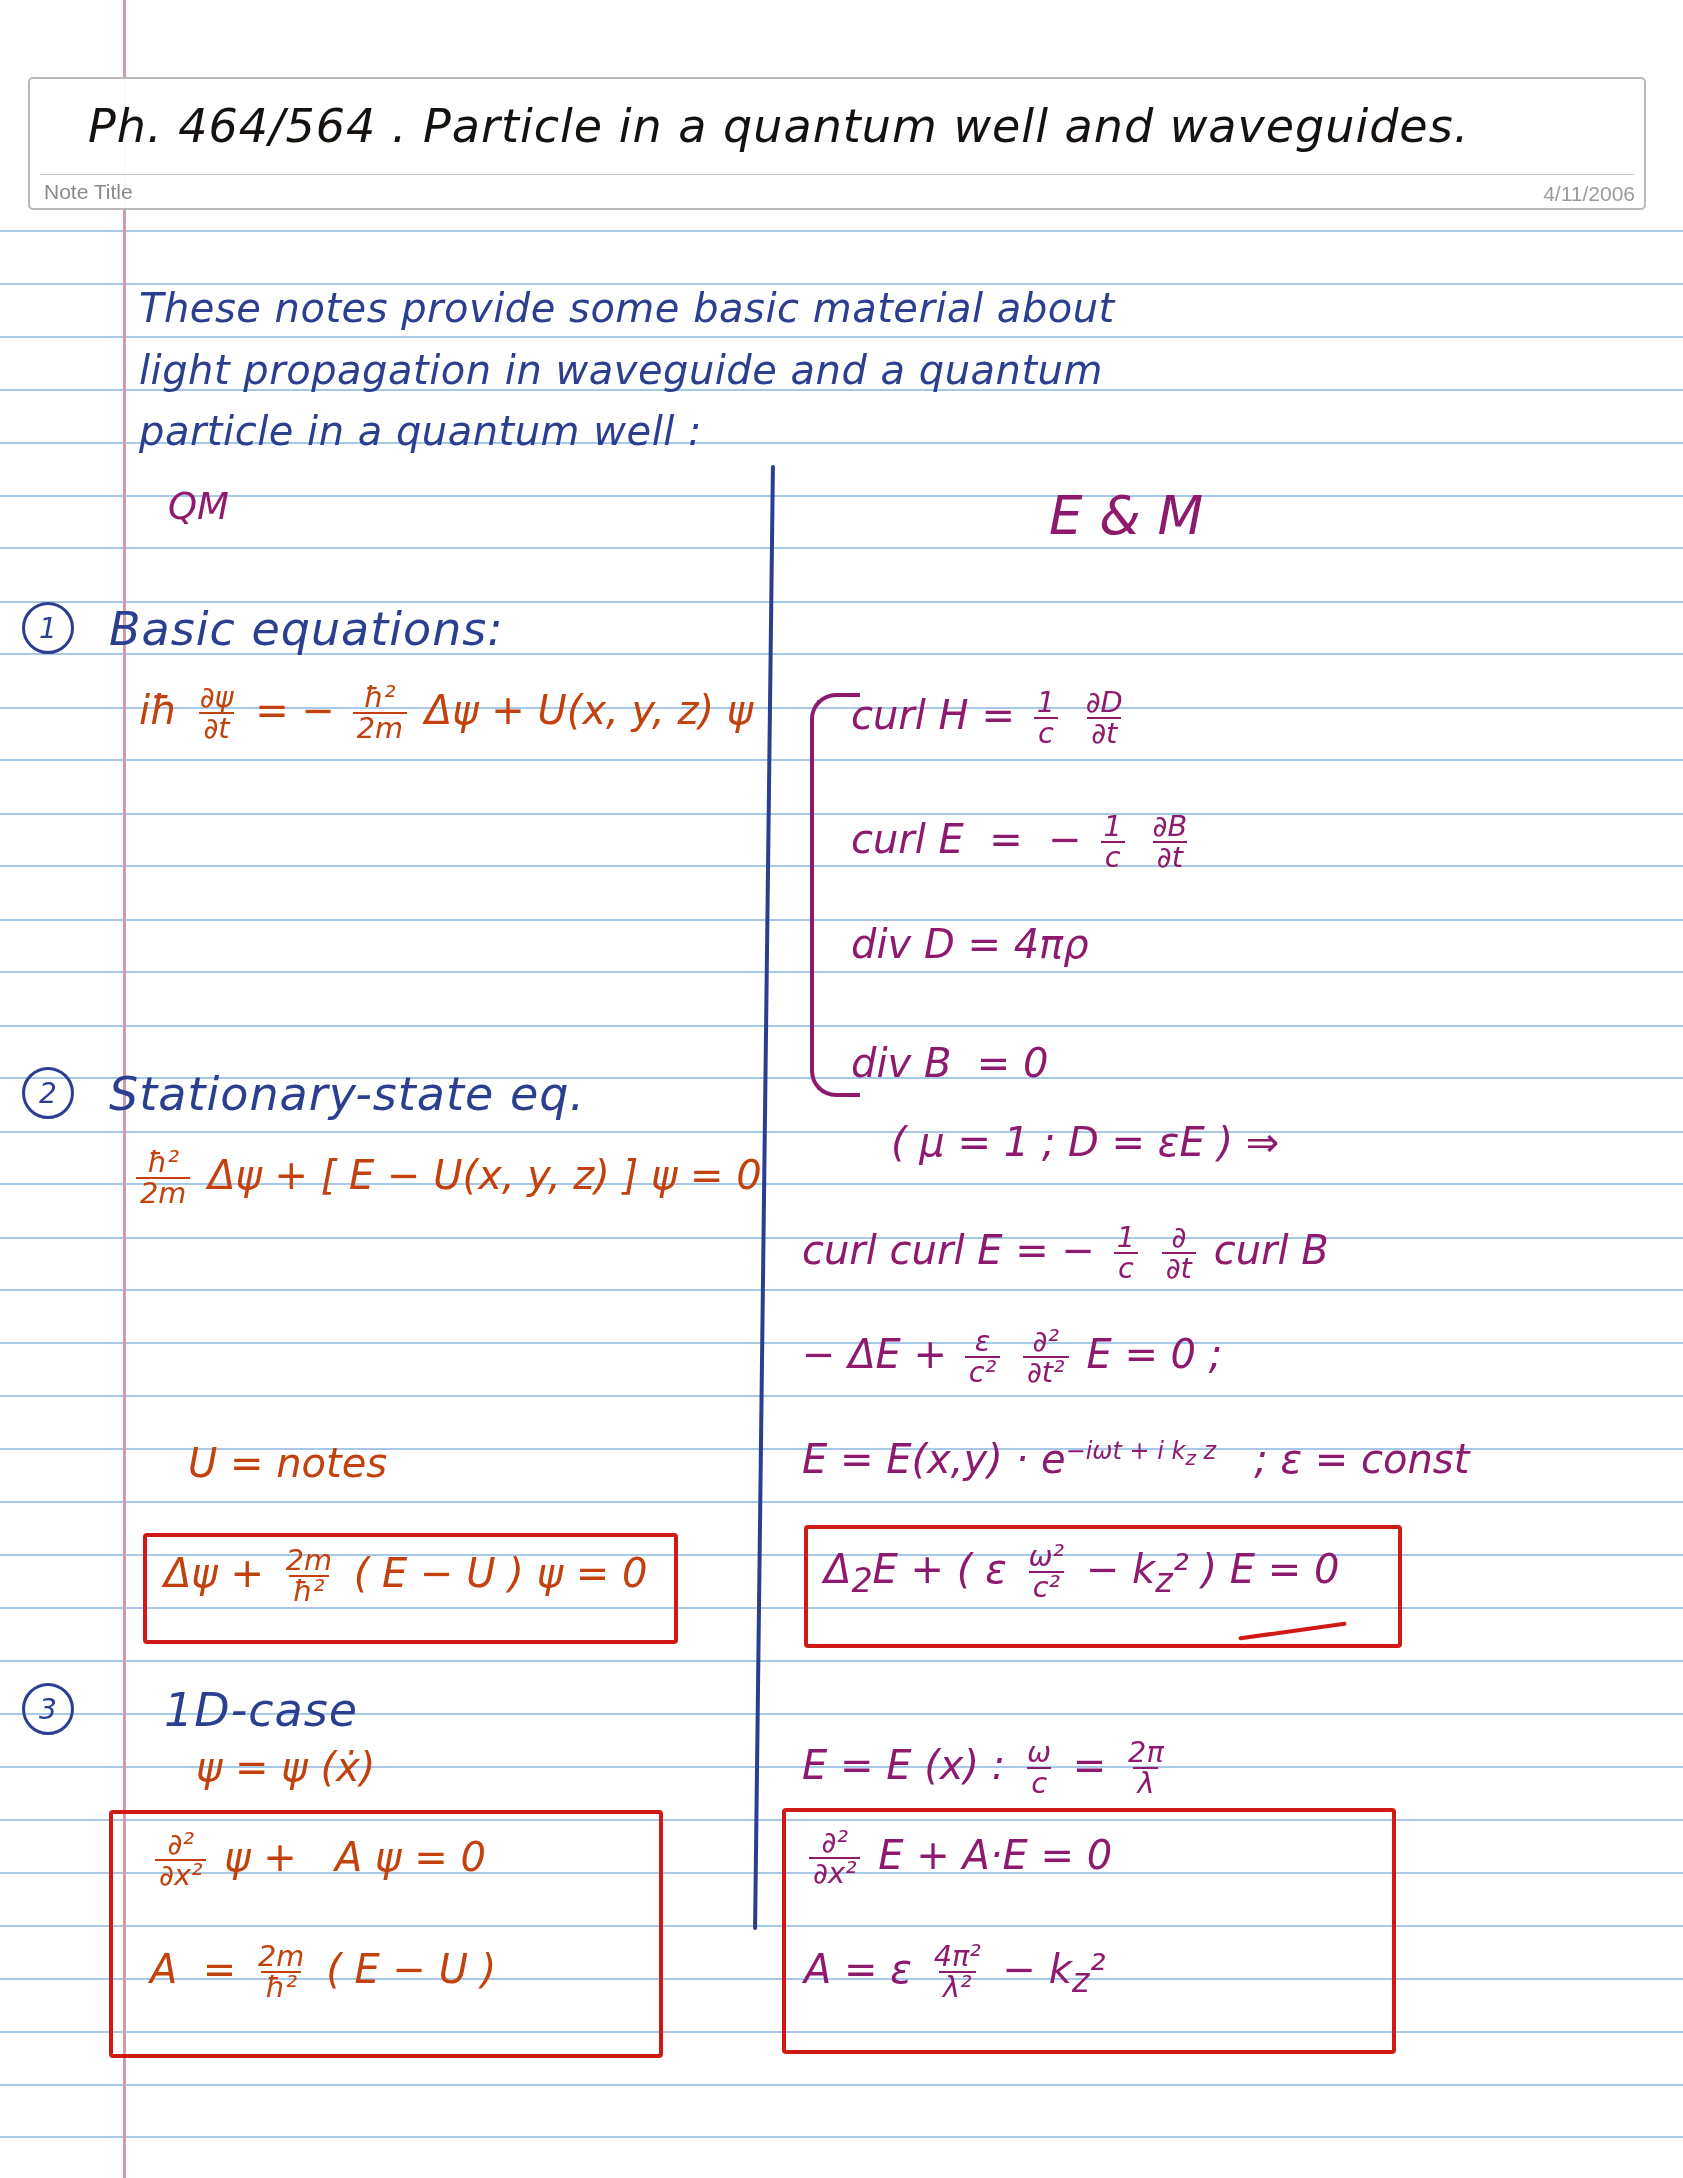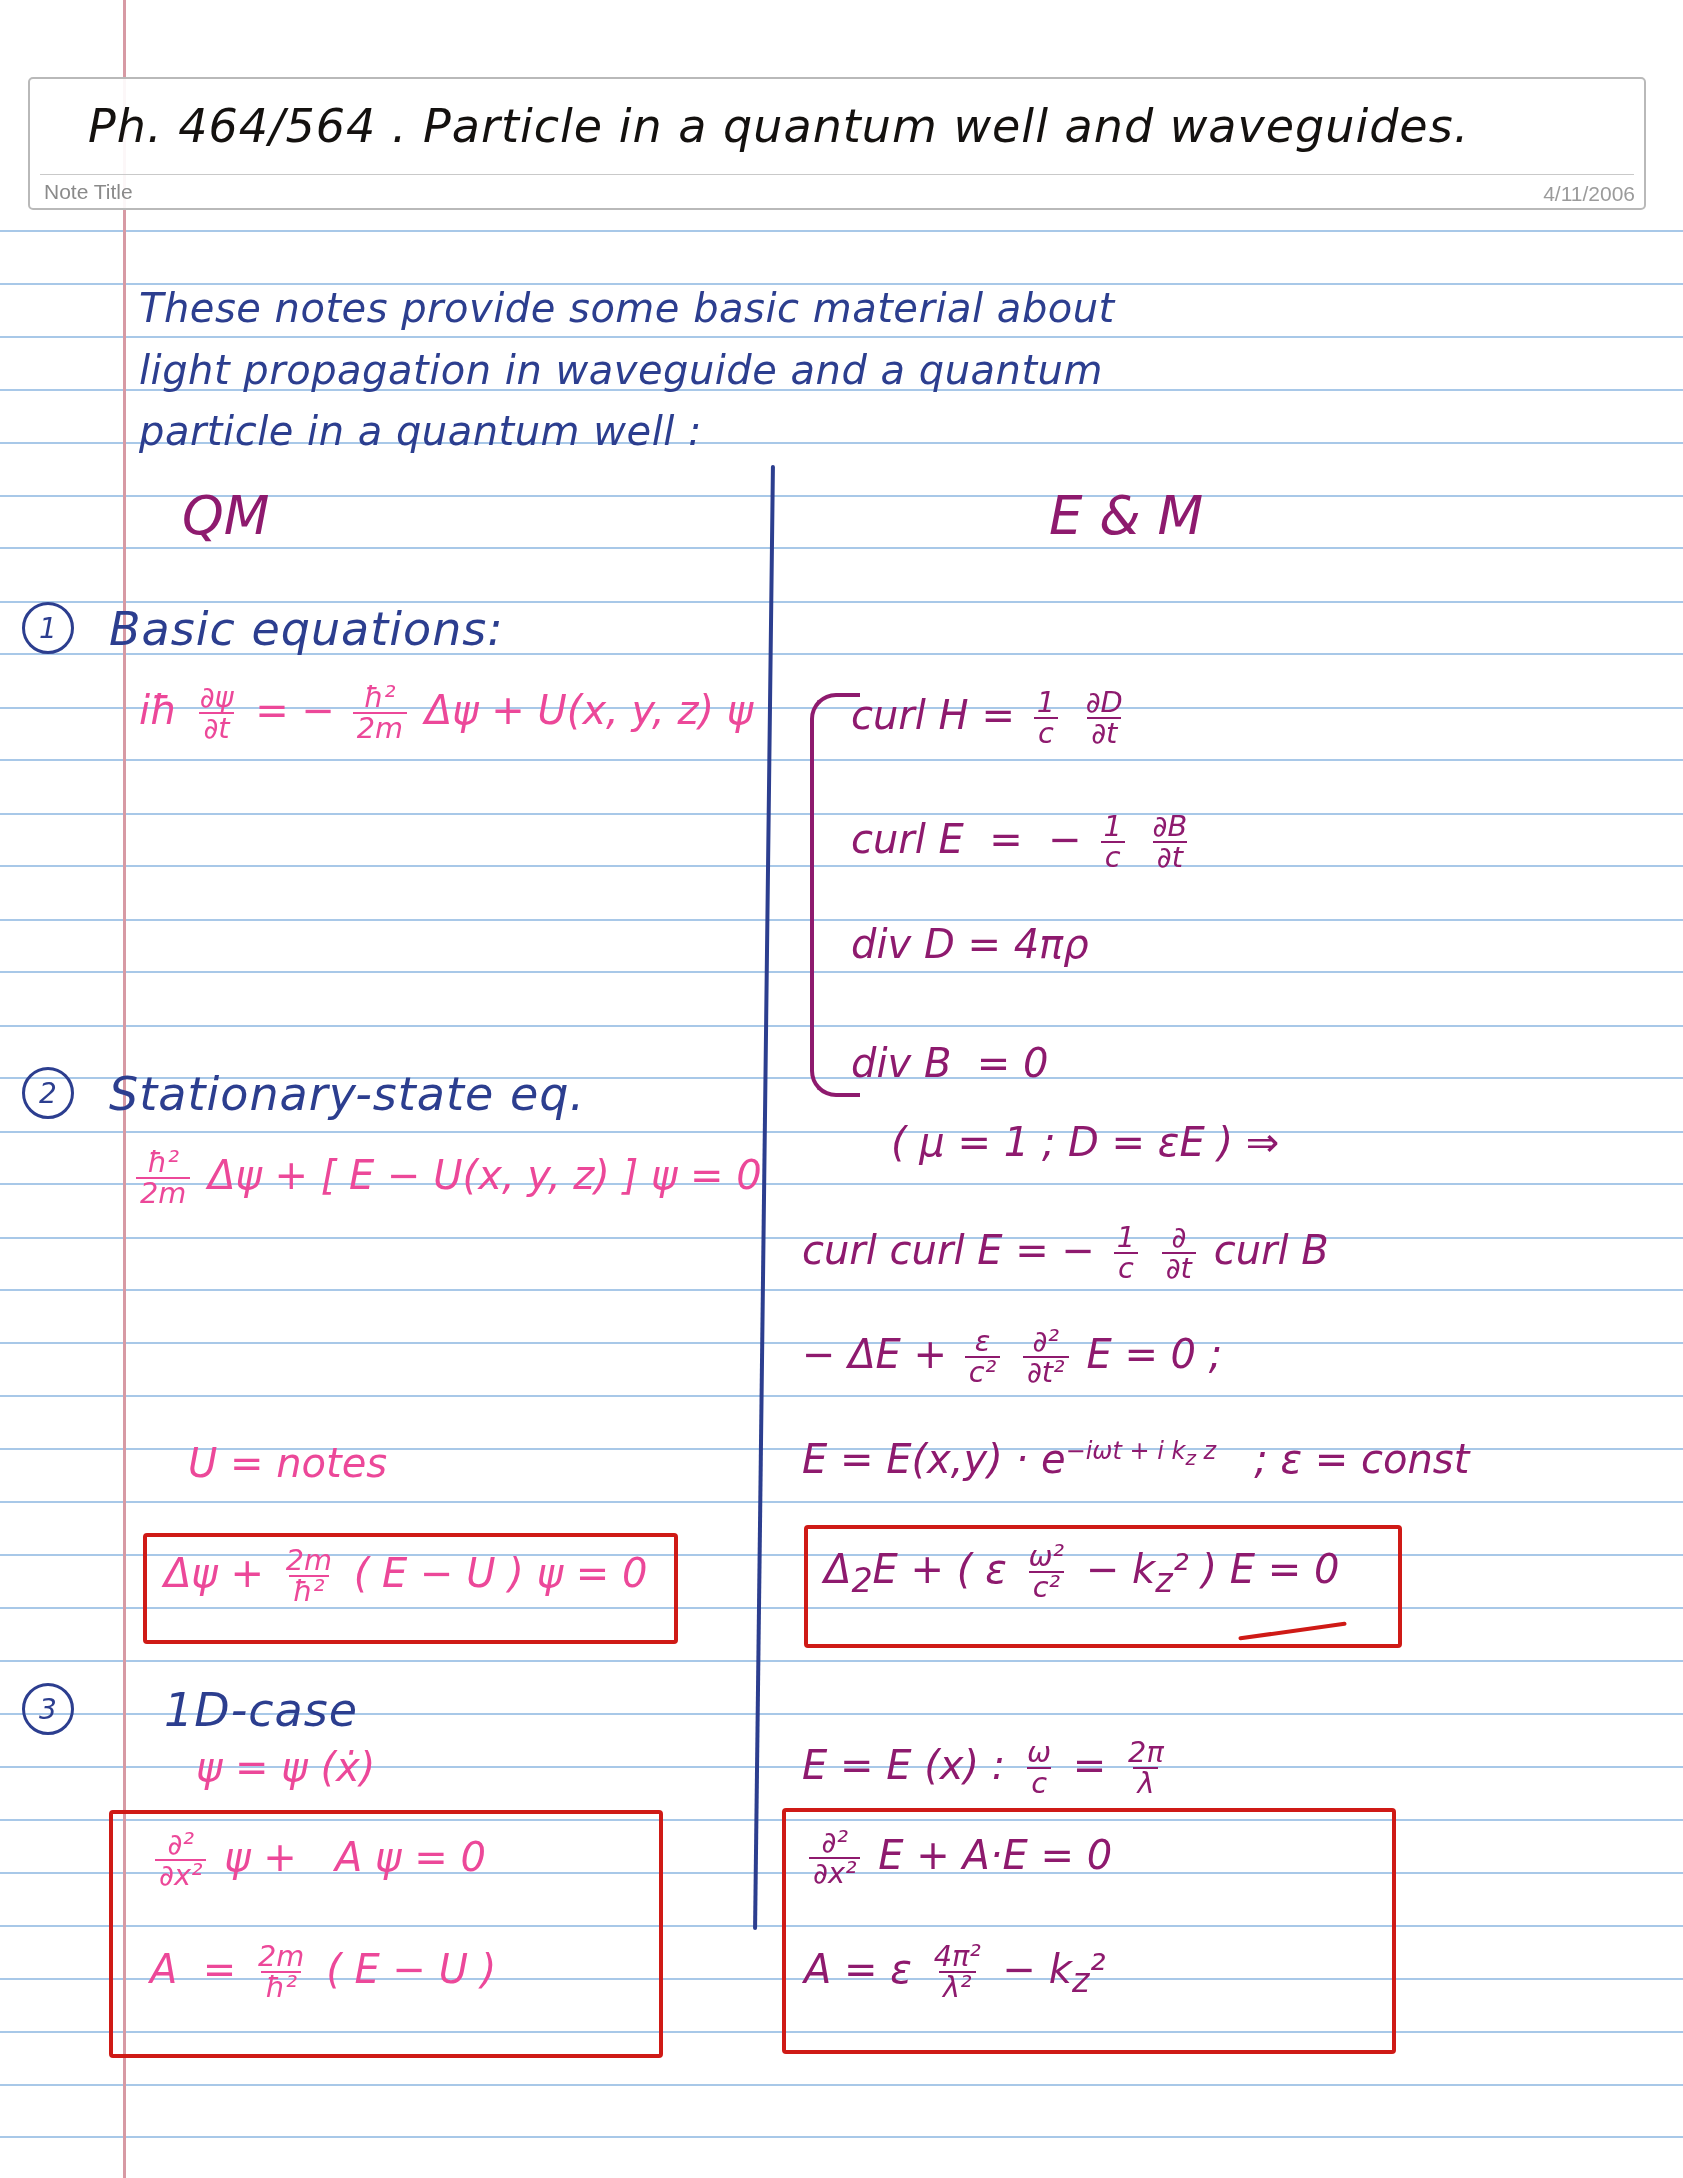--- a/index.html
+++ b/index.html
@@ -85,21 +85,21 @@
 
   
   .hw {
     position: absolute;
     font-family: "DejaVu Sans", sans-serif;
     white-space: nowrap;
     transform-origin: left top;
   }
   .ink-black { color: #14110f; }
   .ink-blue  { color: #2c3e8f; }
-  .ink-green { color: #ec4899; }
+  .ink-green { color: #c2410c; }
   .ink-purple{ color: #8e1a6e; }
 
   .title-text {
     font-size: 46px;
     font-style: italic;
     letter-spacing: 1px;
     margin-left: 40px;
   }
   .body-text {
     font-size: 40px;
@@ -236,21 +236,21 @@
   <div id="title-box"></div>
   <div id="title-underline"></div>
   <div class="hw title-text ink-black" style="left:48px; top:99px;">Ph. 464/564 .      Particle in a quantum well and waveguides.</div>
   <div id="note-title-label">Note Title</div>
   <div id="note-date">4/11/2006</div>
 
   <div class="hw body-text ink-blue" style="left:139px; top:347px;">light  propagation   in   waveguide   and   a  quantum</div>
   <div class="hw body-text ink-blue" style="left:139px; top:285px;">These   notes   provide   some   basic   material  about</div>
   <div class="hw body-text ink-blue" style="left:139px; top:408px;">particle   in   a   quantum   well :</div>
 
-  <div class="hw ink-purple" style="left:182px; top:485px; font-size:53px; font-style:italic;">QM</div>
+  <div class="hw ink-purple" style="left:168px; top:485px; font-size:37px; font-style:italic;">QM</div>
   <div class="hw ink-purple" style="left:1049px; top:485px; font-size:53px; font-style:italic;">E &amp; M</div>
 
   <div id="column-divider"></div>
 
   <div class="circled ink-blue" style="left:22px; top:602px;">1</div>
   <div class="hw head-text ink-blue" style="left:109px; top:602px;">Basic equations:</div>
 
   <div class="hw eq-text ink-green" style="left:139px; top:683px;">
     <span>iħ</span>
     <span class="frac">

